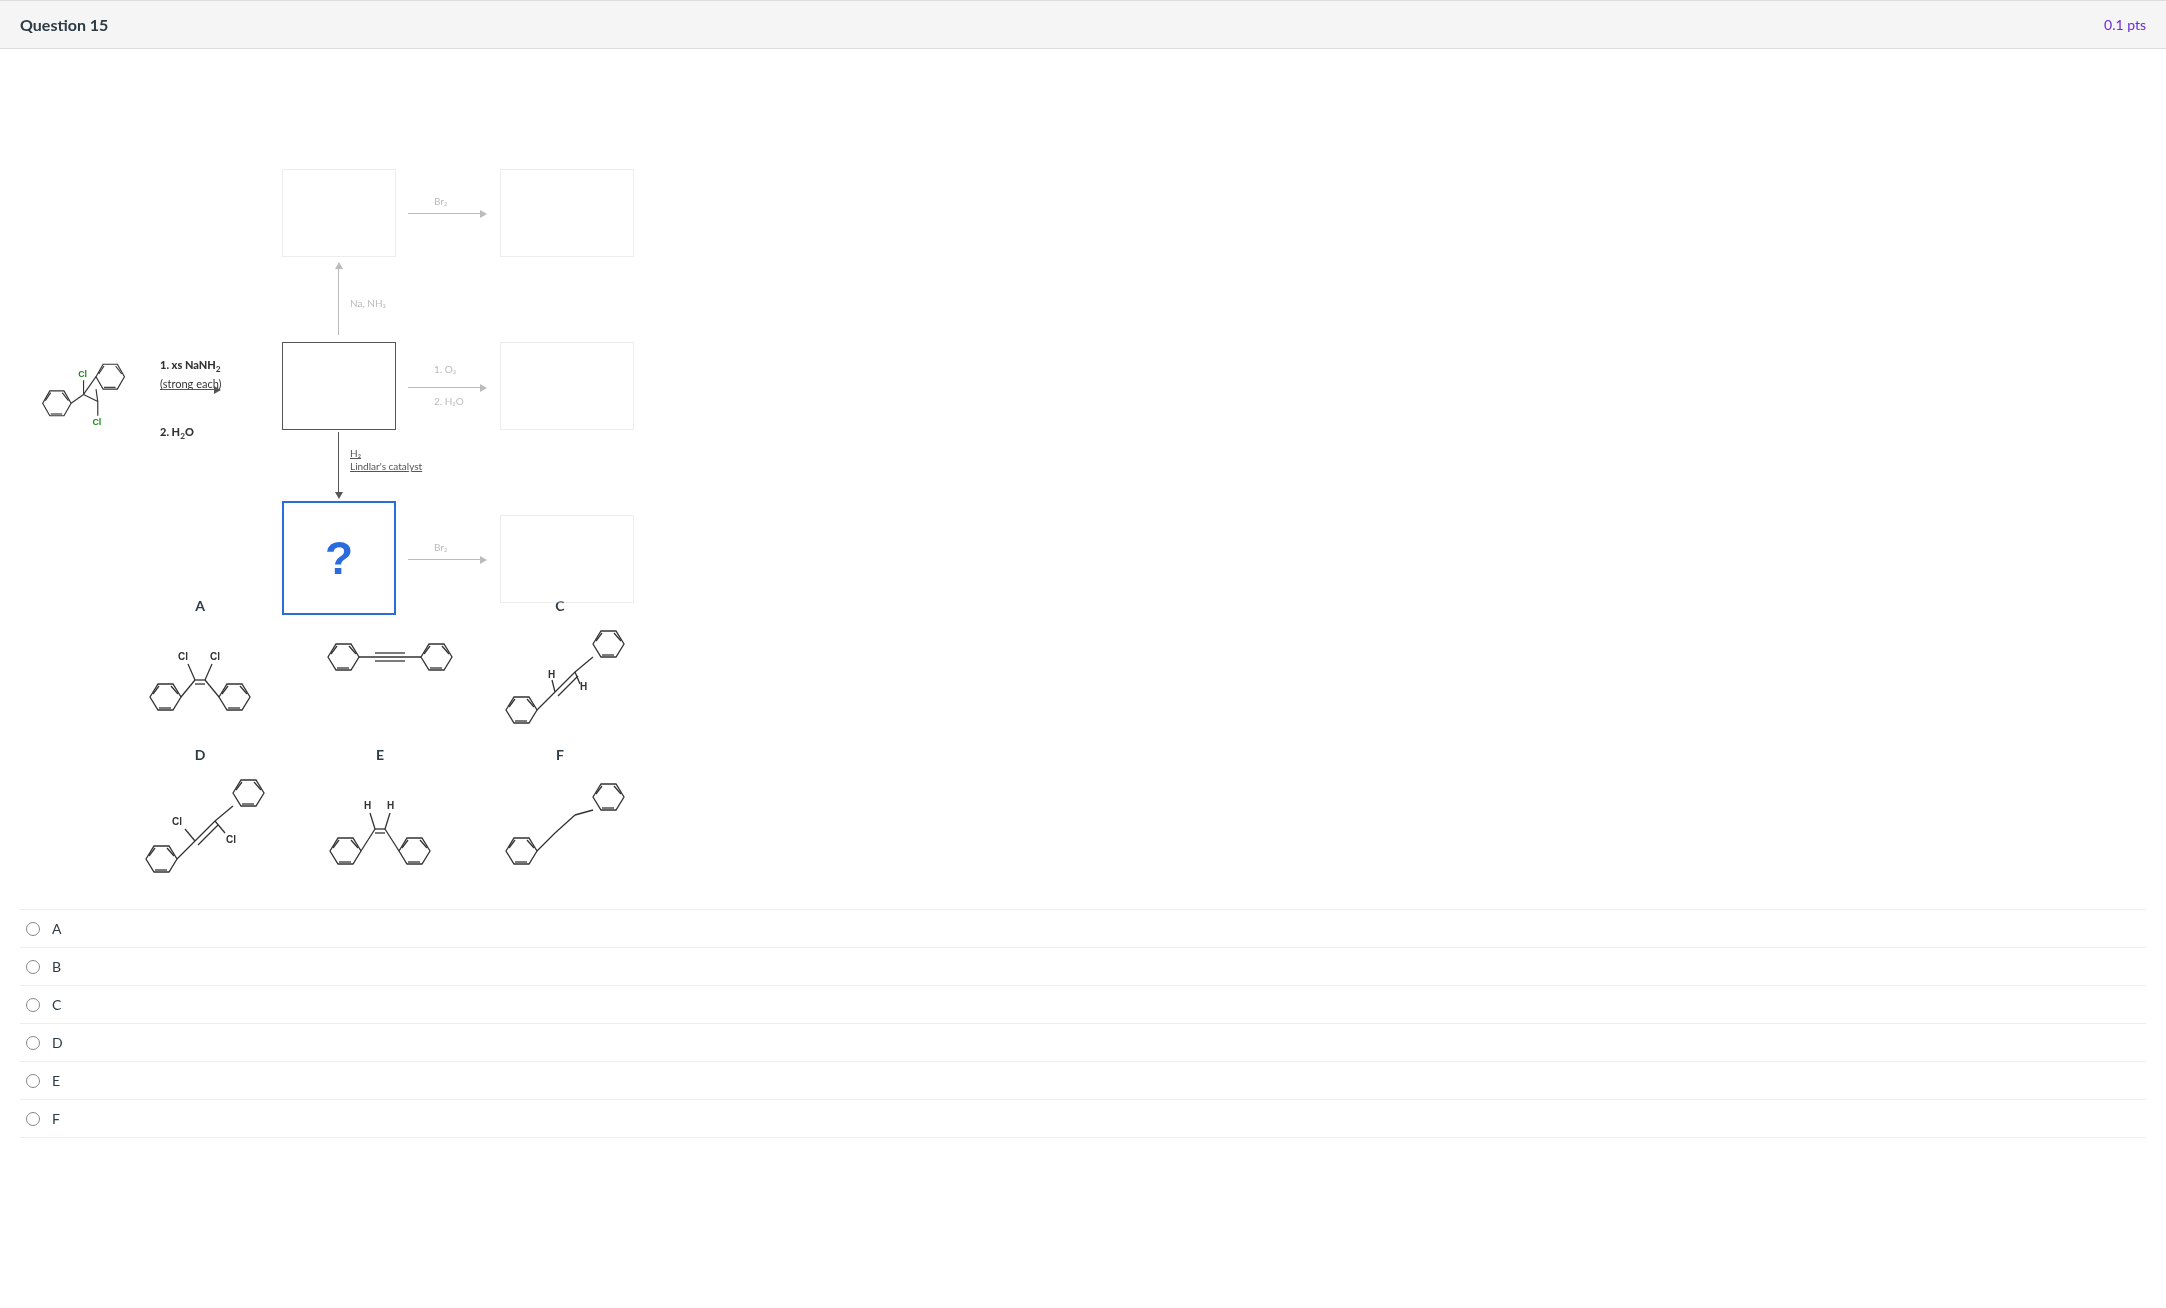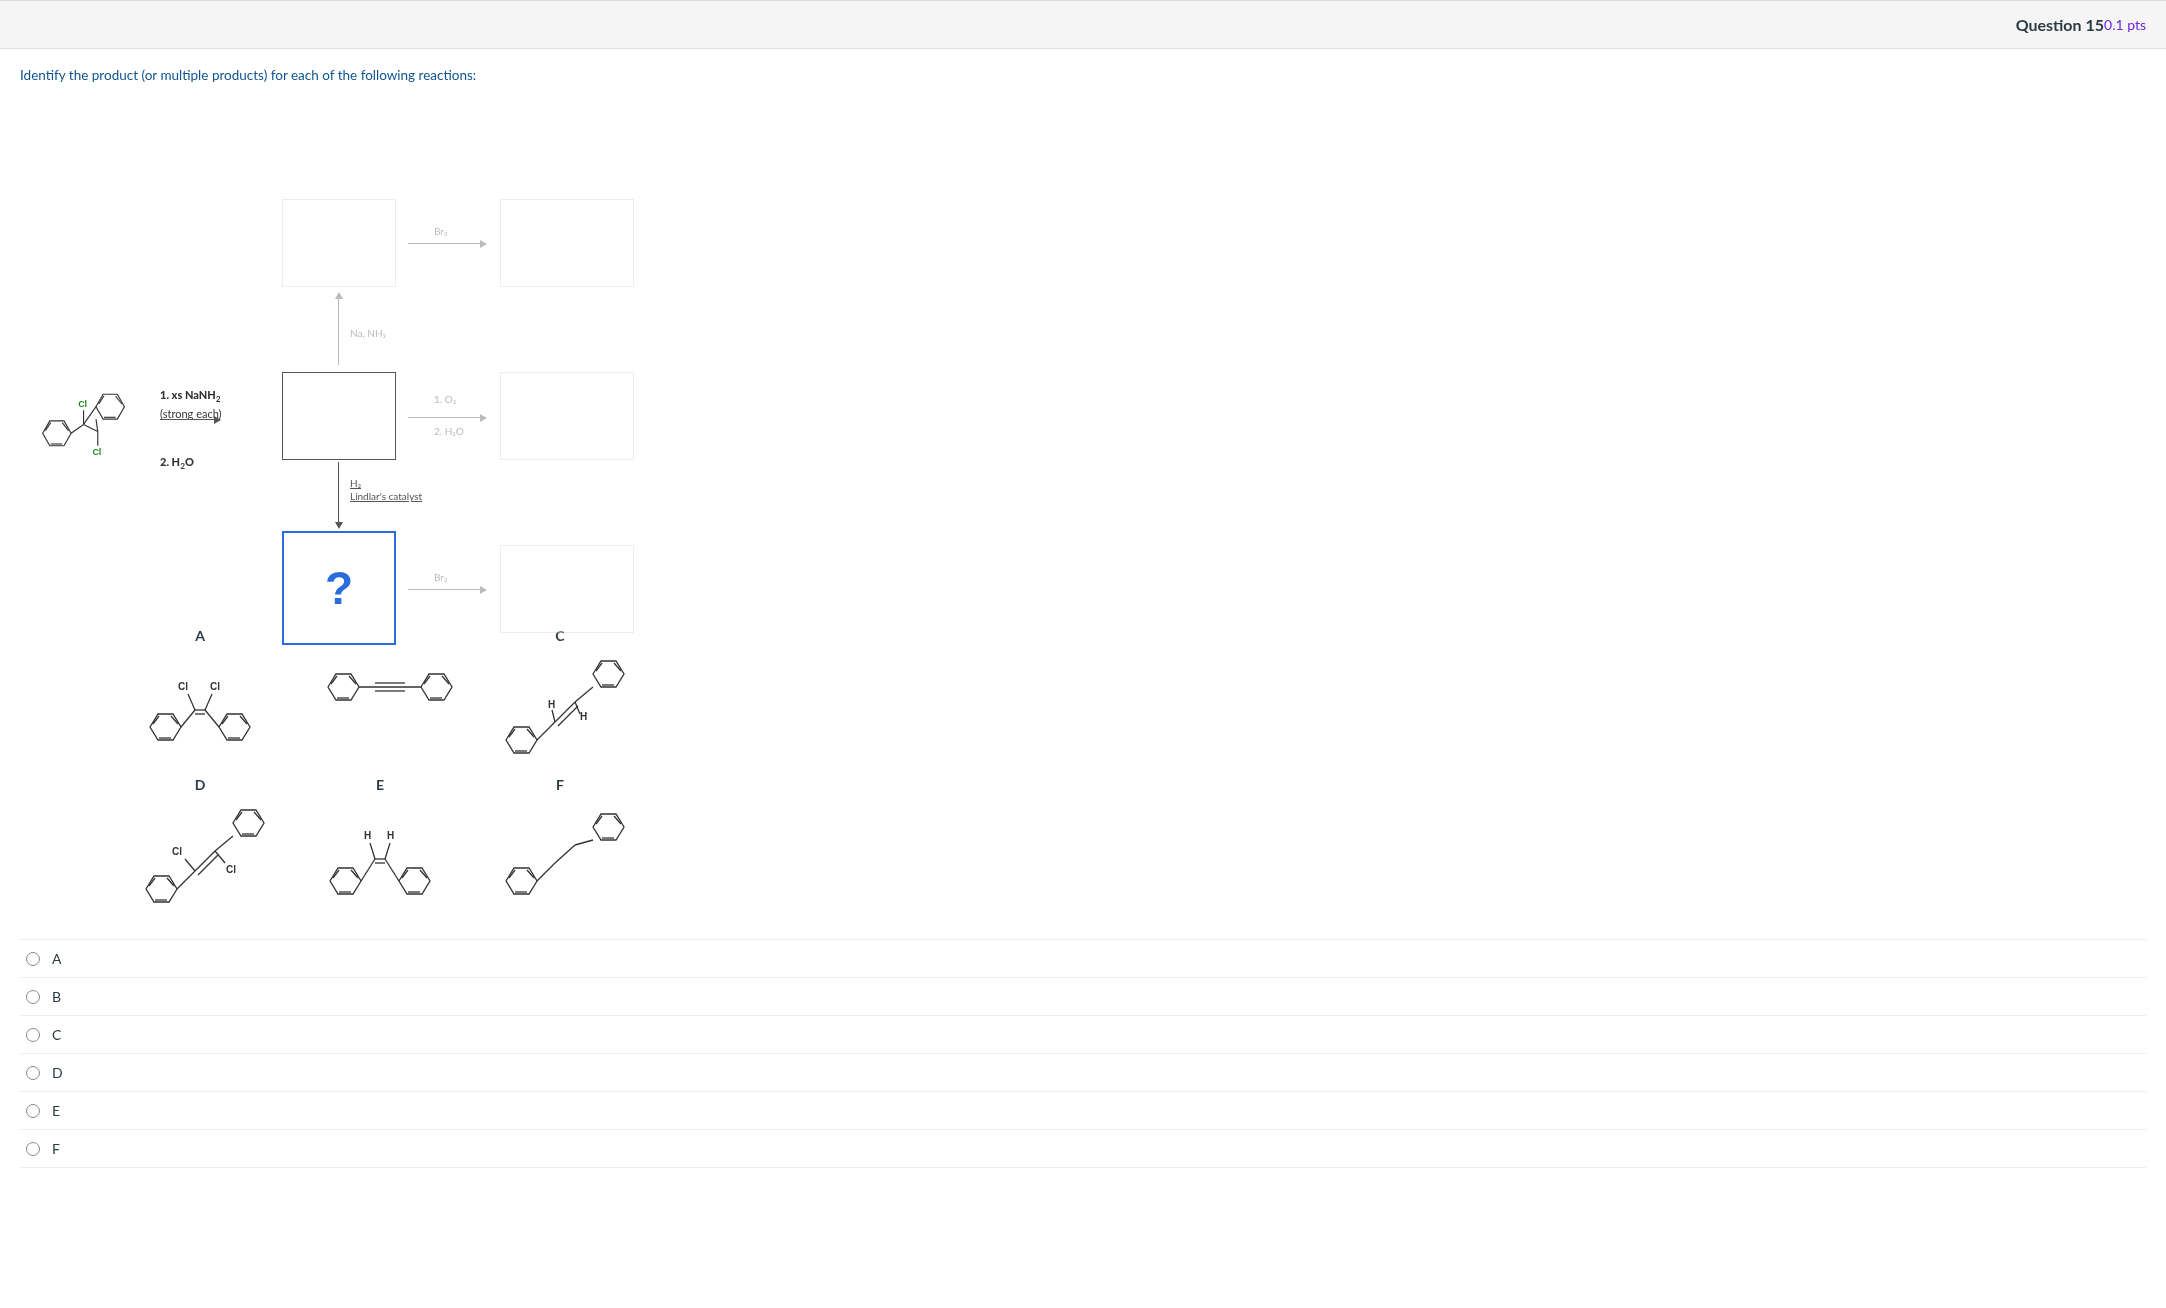--- a/index.html
+++ b/index.html
@@ -5,21 +5,21 @@
   * { box-sizing: border-box; }
   body {
     margin: 0;
     font-family: "Lato", "Helvetica Neue", Arial, sans-serif;
     font-size: 14px;
     color: #2d3b45;
     background: #fff;
   }
   .question-header {
     display: flex;
-    justify-content: flex-end;
+    justify-content: space-between;
     align-items: center;
     padding: 14px 20px;
     background: #f5f5f5;
     border-top: 1px solid #ddd;
     border-bottom: 1px solid #ddd;
   }
   .question-title { font-weight: 700; font-size: 16px; }
   .question-points { font-size: 14px; color: #6d28d9; }
   .question-body { padding: 18px 20px; }
   .prompt { color: #12558f; font-size: 13.5px; margin-bottom: 14px; }
@@ -89,21 +89,20 @@
 </style>
 </head>
 <body>
 
 <div class="question-header">
   <div class="question-title">Question 15</div>
   <div class="question-points">0.1 pts</div>
 </div>
 
 <div class="question-body">
-  <div class="prompt">Identify the product (or multiple products) for each of the following reactions:</div>
 
   <div class="diagram-area">
 
     <svg class="start-struct" viewBox="0 0 120 90">
       <g class="benzene">
 
         <polygon points="18,60 26,46 42,46 50,60 42,74 26,74"></polygon>
         <line x1="21" y1="57" x2="27" y2="48"></line>
         <line x1="40" y1="48" x2="47" y2="57"></line>
         <line x1="27" y1="72" x2="40" y2="72"></line>

